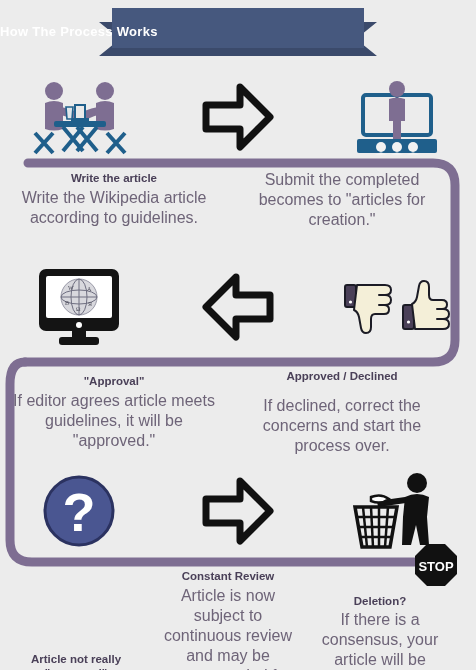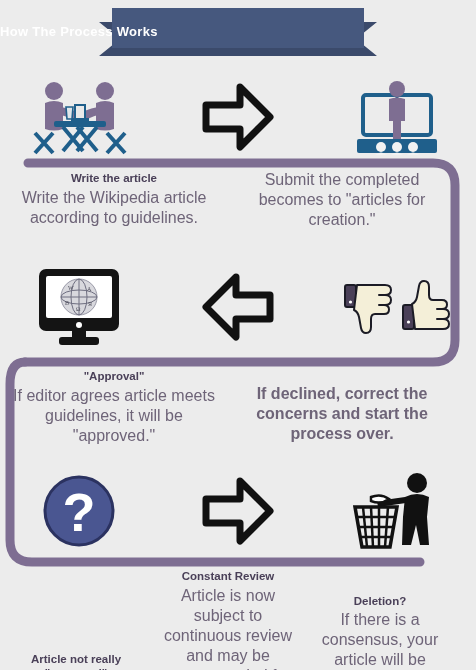--- a/index.html
+++ b/index.html
@@ -250,21 +250,22 @@
       </svg>
     </div>
   </div>
 
   <div class="row text-row" style="top:370px;">
     <div class="text-cell">
       <div class="cap-title">"Approval"</div>
       <div class="cap-body" style="margin-top:0;">If editor agrees article meets guidelines, it will be "approved."</div>
     </div>
     <div class="text-cell">
-      <div class="cap-body" style="margin-top:12px;font-weight:bold;">If declined, correct the concerns and start the process over.</div>
+      <div class="cap-title">Approved / Declined</div>
+      <div class="cap-body" style="margin-top:12px;">If declined, correct the concerns and start the process over.</div>
     </div>
   </div>
 
   <div class="row icon-row" style="top:466px;">
 
     <div class="icon-cell">
       <svg width="80" height="80" viewBox="0 0 80 80">
         <circle cx="40" cy="40" r="34" fill="#4a5691" stroke="#2b3260" stroke-width="3"></circle>
         <text x="40" y="60" text-anchor="middle" fill="#ffffff" font-size="54" font-weight="bold" font-family="'Liberation Sans', sans-serif">?</text>
       </svg>
@@ -292,20 +293,26 @@
           <line x1="32" y1="36" x2="32" y2="76"></line>
           <line x1="41" y1="36" x2="38" y2="76"></line>
           <line x1="9.5" y1="46" x2="48.5" y2="46"></line>
           <line x1="11" y1="56" x2="47" y2="56"></line>
           <line x1="13" y1="66" x2="45" y2="66"></line>
         </g>
       </svg>
     </div>
   </div>
 
+  <div class="stop-sign">
+    <svg width="44" height="44" viewBox="0 0 44 44">
+      <polygon points="13,1 31,1 43,13 43,31 31,43 13,43 1,31 1,13" fill="#111111"></polygon>
+      <text x="22" y="28" text-anchor="middle" fill="#ffffff" font-size="13" font-weight="bold" font-family="'Liberation Sans', sans-serif">STOP</text>
+    </svg>
+  </div>
 
   <div class="row text-row" style="top:570px;">
     <div class="text-cell">
       <div class="cap-title">Article not really "approved"</div>
     </div>
     <div class="text-cell">
       <div class="cap-title">Constant Review</div>
       <div class="cap-body">Article is now subject to continuous review and may be recommended for deletion at any time, becomes the previous "approval."</div>
     </div>
     <div class="text-cell">

